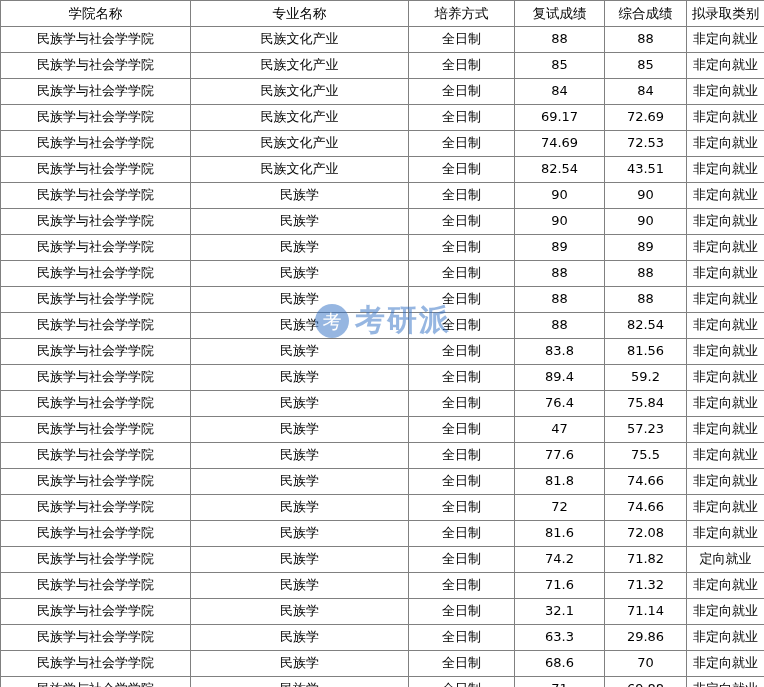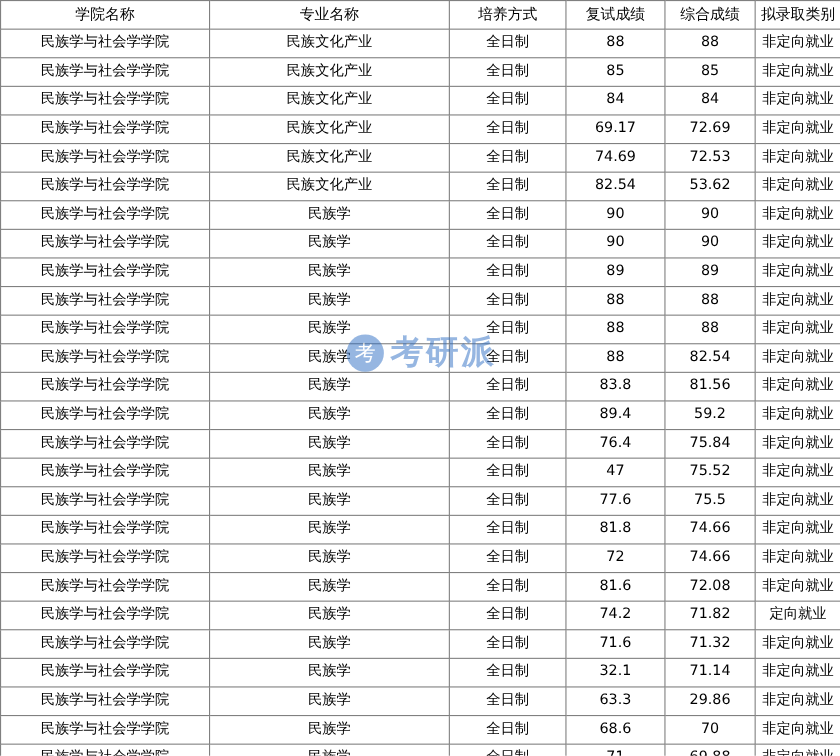--- a/index.html
+++ b/index.html
@@ -153,21 +153,21 @@
         <td>全日制</td>
         <td>74.69</td>
         <td>72.53</td>
         <td>非定向就业</td>
       </tr>
       <tr>
         <td>民族学与社会学学院</td>
         <td>民族文化产业</td>
         <td>全日制</td>
         <td>82.54</td>
-        <td>53.62</td>
+        <td>43.51</td>
         <td>非定向就业</td>
       </tr>
       <tr>
         <td>民族学与社会学学院</td>
         <td>民族学</td>
         <td>全日制</td>
         <td>90</td>
         <td>90</td>
         <td>非定向就业</td>
       </tr>
@@ -233,21 +233,21 @@
         <td>全日制</td>
         <td>76.4</td>
         <td>75.84</td>
         <td>非定向就业</td>
       </tr>
       <tr>
         <td>民族学与社会学学院</td>
         <td>民族学</td>
         <td>全日制</td>
         <td>47</td>
-        <td>75.52</td>
+        <td>57.23</td>
         <td>非定向就业</td>
       </tr>
       <tr>
         <td>民族学与社会学学院</td>
         <td>民族学</td>
         <td>全日制</td>
         <td>77.6</td>
         <td>75.5</td>
         <td>非定向就业</td>
       </tr>

